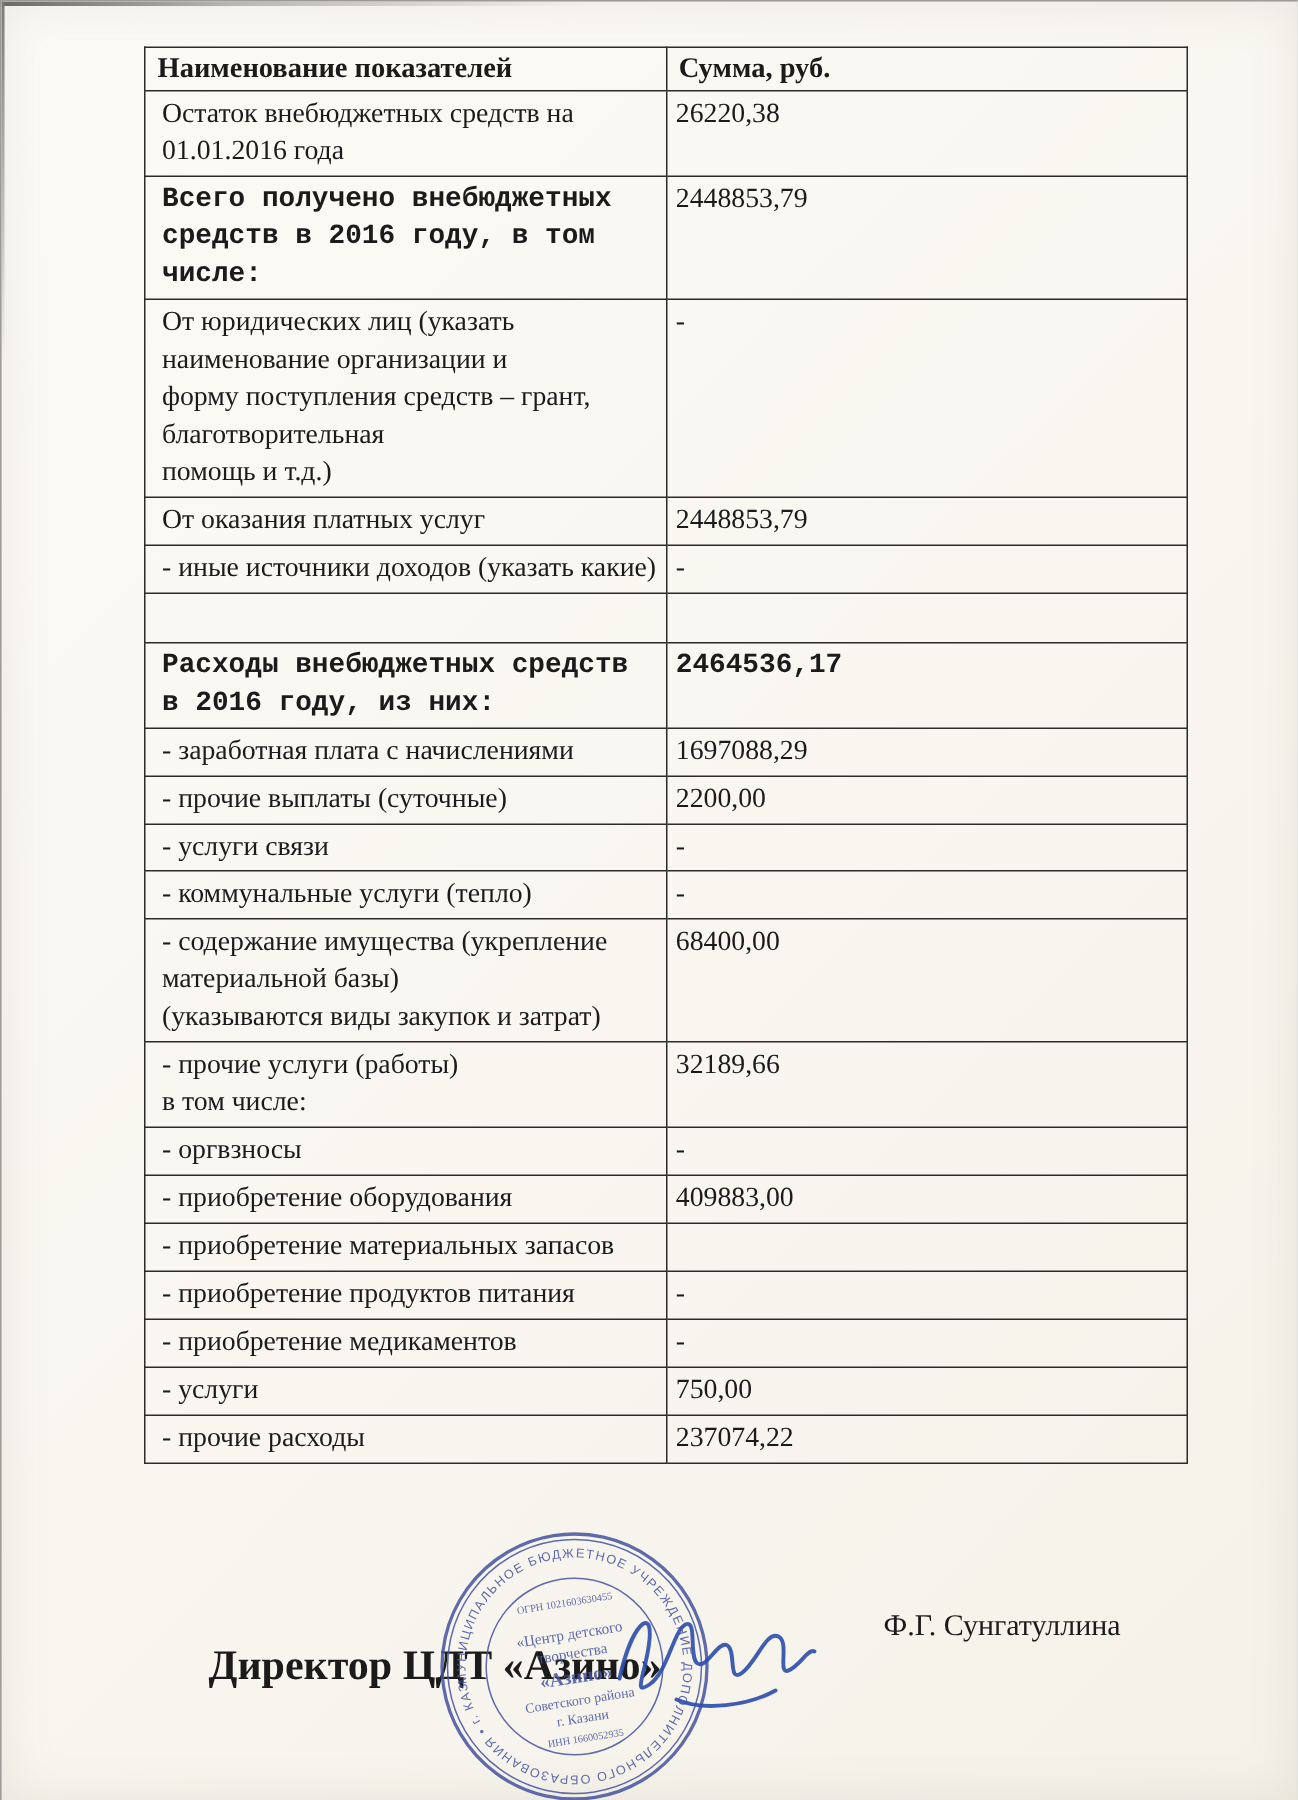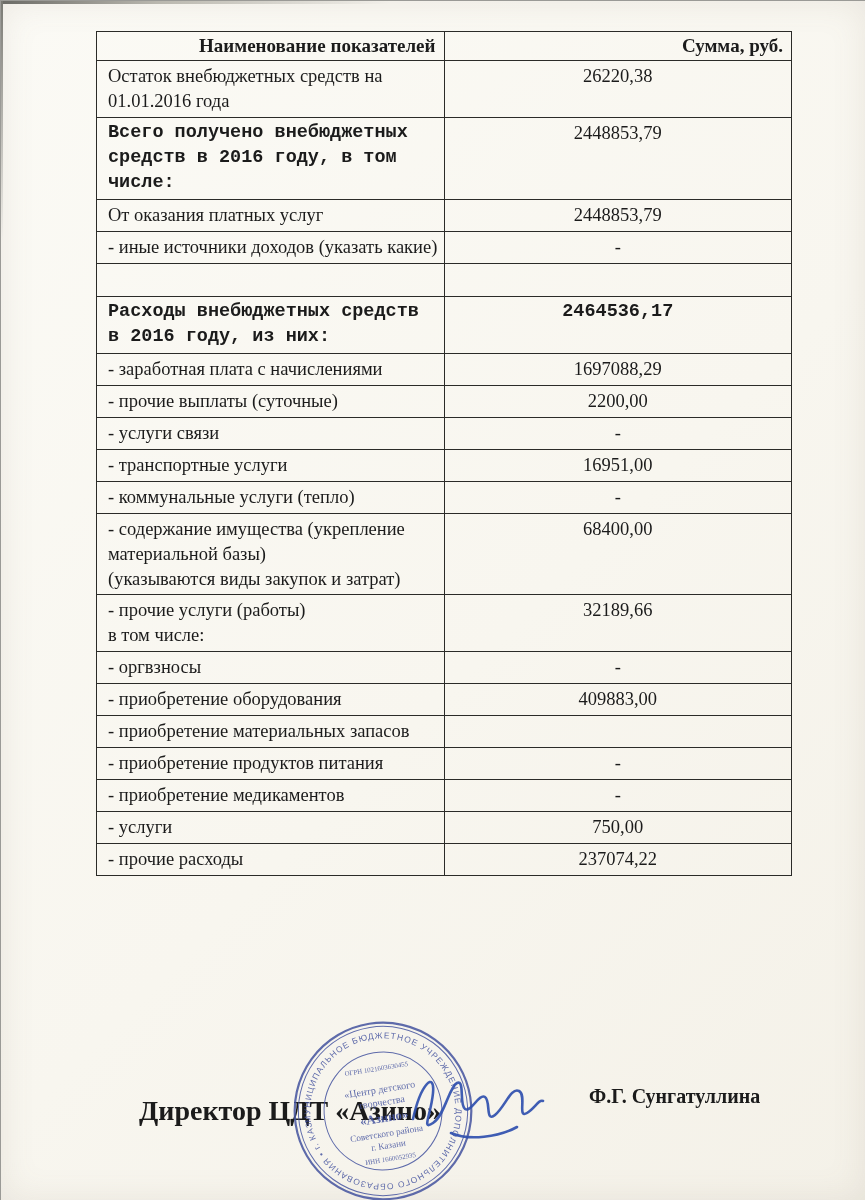--- a/index.html
+++ b/index.html
@@ -24,35 +24,35 @@
   table.report{
     border-collapse:collapse;
     margin:30px 0 0 95px;
     width:696px;
     table-layout:fixed;
   }
   table.report,table.report td,table.report th{
     border:1.6px solid #2b2b28;
   }
   table.report th{
-    font-size:19px;font-weight:bold;text-align:right;padding:3px 8px;
+    font-size:19px;font-weight:bold;text-align:left;padding:3px 8px;
   }
   td.cell-name{
     width:526px;font-size:18.5px;padding:3px 6px 3px 11px;
     vertical-align:top;line-height:1.35;white-space:pre-line;text-align:left;
   }
   td.cell-value{
-    width:170px;font-size:18.5px;padding:3px 6px;text-align:center;
+    width:170px;font-size:18.5px;padding:3px 6px;
     vertical-align:top;line-height:1.35;margin-left:21px;
   }
   td.bold{font-weight:bold;font-family:Liberation Mono, monospace;}
   tr.spacer td{height:26px;}
   .footer{position:absolute;left:0;top:1060px;width:100%;height:140px;}
   .director-label{position:absolute;left:138px;top:34px;font-size:28px;font-weight:bold;}
-  .signer-name{position:absolute;left:588px;top:24px;font-size:20px;font-weight:bold;}
+  .signer-name{position:absolute;left:588px;top:12px;font-size:20px;font-weight:normal;}
   .stamp-wrap{position:absolute;left:290px;top:-42px;width:184px;height:184px;
     transform:rotate(-9deg);opacity:.85;}
   .stamp-stroke{fill:none;stroke:#44539f;stroke-width:2.4;}
   .stamp-stroke.thin{stroke-width:1.1;}
   .stamp-ring-text{fill:#44539f;font-family:"Liberation Sans",sans-serif;font-size:9.2px;letter-spacing:1.1px;}
   .stamp-center{fill:#44539f;font-family:"Liberation Serif",serif;text-anchor:middle;}
   .sig-wrap{position:absolute;left:398px;top:-8px;width:150px;height:100px;}
   .sig-path{fill:none;stroke:#2f4fae;stroke-width:2.6;stroke-linecap:round;opacity:.92;}
 </style>
 </head>
@@ -73,20 +73,26 @@
     <tbody>
         <tr>
           <td class="cell-name">Остаток внебюджетных средств на 01.01.2016 года</td>
           <td class="cell-value">26220,38</td>
         </tr>
         <tr>
           <td class="cell-name bold">Всего получено внебюджетных средств в 2016 году, в том числе:</td>
           <td class="cell-value">2448853,79</td>
         </tr>
         <tr>
+          <td class="cell-name">От юридических лиц (указать наименование организации и
+форму поступления средств – грант, благотворительная
+помощь и т.д.)</td>
+          <td class="cell-value">-</td>
+        </tr>
+        <tr>
           <td class="cell-name">От оказания платных услуг</td>
           <td class="cell-value">2448853,79</td>
         </tr>
         <tr>
           <td class="cell-name">- иные источники доходов (указать какие)</td>
           <td class="cell-value">-</td>
         </tr>
         <tr class="spacer">
           <td class="cell-name"></td>
           <td class="cell-value"></td>
@@ -99,24 +105,20 @@
           <td class="cell-name">- заработная плата с начислениями</td>
           <td class="cell-value">1697088,29</td>
         </tr>
         <tr>
           <td class="cell-name">- прочие выплаты (суточные)</td>
           <td class="cell-value">2200,00</td>
         </tr>
         <tr>
           <td class="cell-name">- услуги связи</td>
           <td class="cell-value">-</td>
-        </tr>
-        <tr>
-          <td class="cell-name">- транспортные услуги</td>
-          <td class="cell-value">16951,00</td>
         </tr>
         <tr>
           <td class="cell-name">- коммунальные услуги (тепло)</td>
           <td class="cell-value">-</td>
         </tr>
         <tr>
           <td class="cell-name">- содержание имущества (укрепление материальной базы)
 (указываются виды закупок и затрат)</td>
           <td class="cell-value">68400,00</td>
         </tr>

